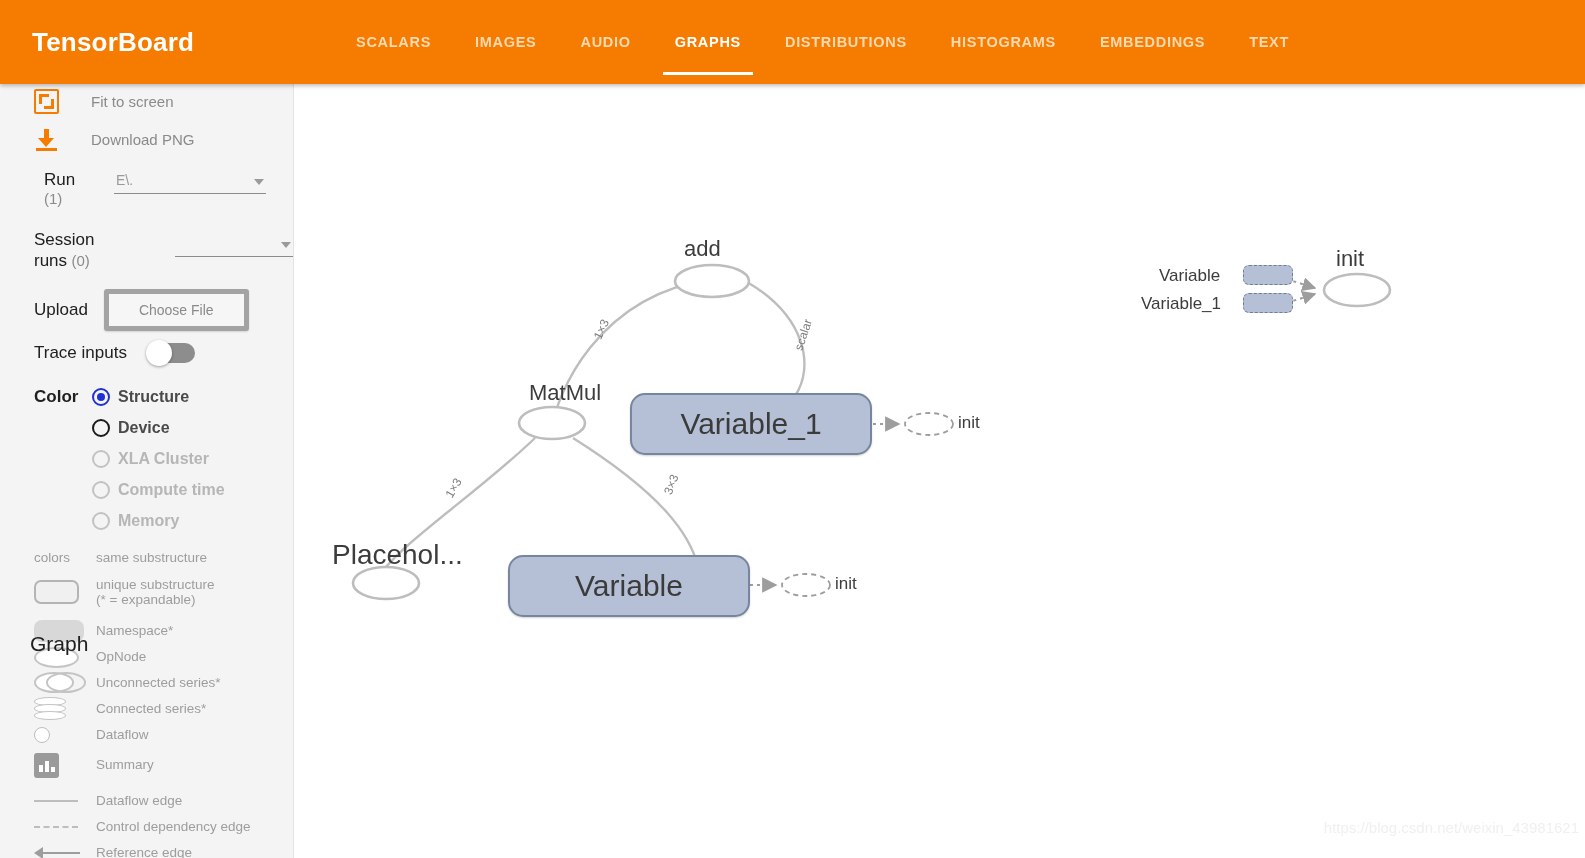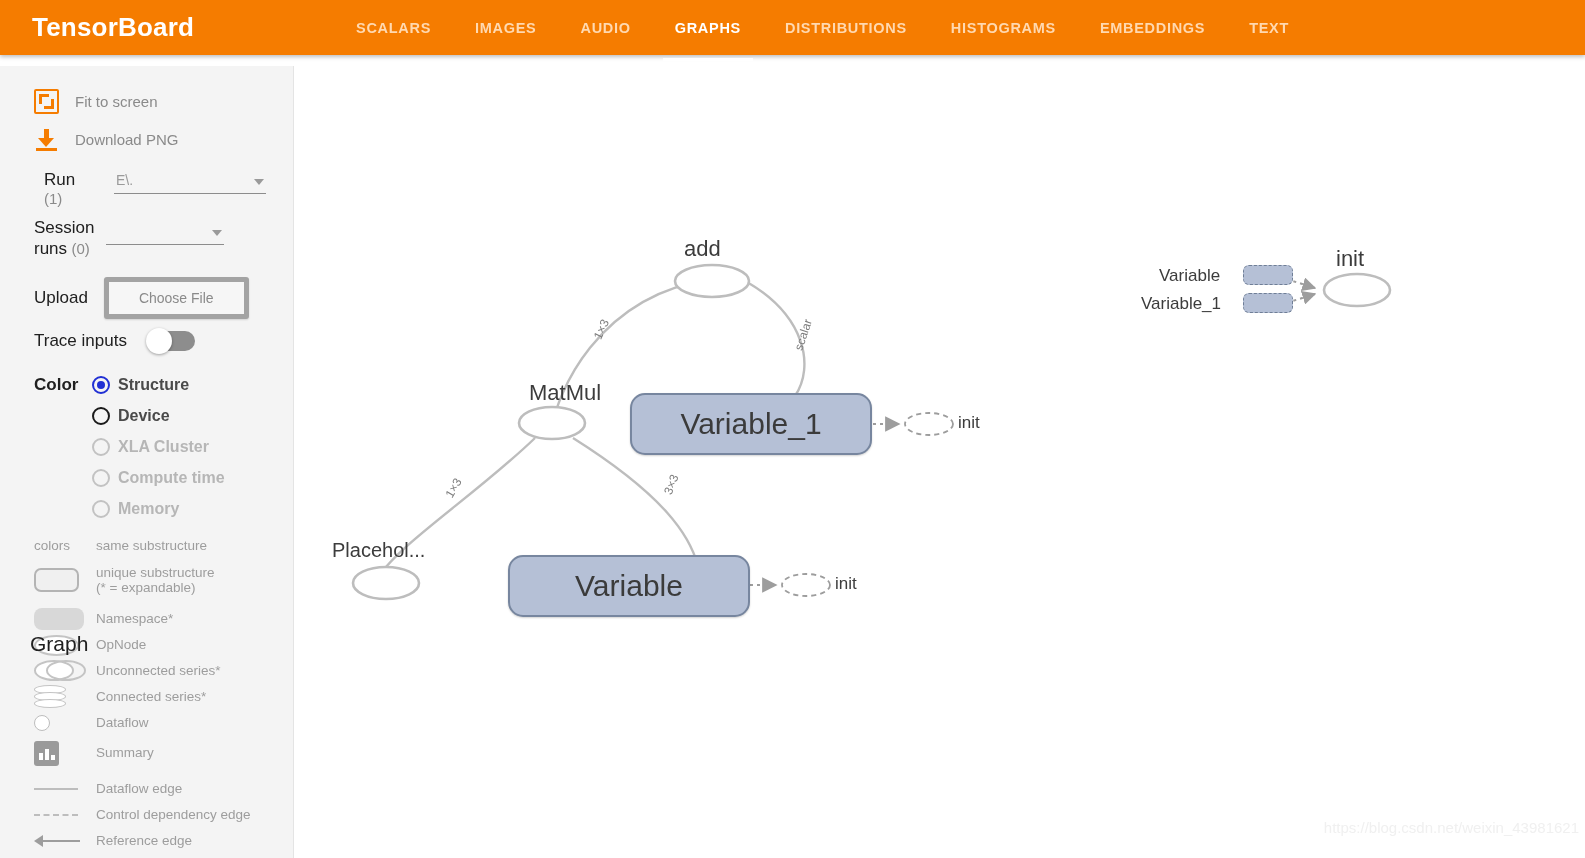--- a/index.html
+++ b/index.html
@@ -5,21 +5,21 @@
   * { box-sizing: border-box; }
   html, body { margin:0; padding:0; }
   body {
     width:1585px; height:858px;
     font-family:"Liberation Sans", sans-serif;
     background:#ffffff; overflow:hidden; position:relative;
   }
 
   
   #header {
-    height:55px; background:#f57c00; display:flex; align-items:center;
+    height:84px; background:#f57c00; display:flex; align-items:center;
     position:relative; z-index:5;
     box-shadow:0 2px 4px rgba(0,0,0,0.25);
   }
   #brand {
     color:#fff; font-size:26px; font-weight:bold;
     margin-left:32px; letter-spacing:.2px; white-space:nowrap;
   }
   #nav { display:flex; align-items:flex-end; height:66px; margin-left:140px; }
   .tab {
     color:#ffd9b0; font-size:14.5px; font-weight:bold; letter-spacing:.7px;
@@ -35,21 +35,21 @@
   
   #sidebar {
     position:absolute; left:0; top:66px; width:294px; height:792px;
     background:#f4f4f4; border-right:1px solid #e4e4e4;
     overflow:hidden;
   }
   .side-row { display:flex; align-items:center; padding:0 0 0 34px; }
 
   #fit-row { margin-top:18px; height:34px; }
   #png-row { margin-top:4px; height:34px; }
-  .tool-label { color:#8a8a8a; font-size:15px; margin-left:16px; }
+  .tool-label { color:#8a8a8a; font-size:15px; margin-left:32px; }
 
   .fit-icon {
     width:25px; height:25px; border:2px solid #f57c00; border-radius:2px;
     position:relative; flex:0 0 auto;
   }
   .fit-icon::before, .fit-icon::after {
     content:""; position:absolute; width:7px; height:7px;
   }
   .fit-icon::before { top:3px; left:3px; border-top:3px solid #f57c00; border-left:3px solid #f57c00; }
   .fit-icon::after  { bottom:3px; right:3px; border-bottom:3px solid #f57c00; border-right:3px solid #f57c00; }
@@ -72,21 +72,21 @@
   .dd-value {
     font-size:14px; color:#9a9a9a; border-bottom:1px solid #8c8c8c;
     padding:2px 18px 4px 2px; height:24px; white-space:nowrap; overflow:hidden;
   }
   .dd-caret {
     position:absolute; right:2px; top:9px; width:0; height:0;
     border-left:5px solid transparent; border-right:5px solid transparent;
     border-top:6px solid #9a9a9a;
   }
 
-  #session-row { margin-top:10px; align-items:flex-start; }
+  #session-row { margin-top:22px; align-items:flex-start;justify-content:space-between; }
   #session-label-wrap { width:72px; line-height:1.25; }
   #session-dd { width:118px; margin-top:4px; }
 
   #upload-row { margin-top:22px; height:32px; }
   #choose-file {
     margin-left:16px; background:#f6f6f6; border:5px solid #a3a3a3; border-radius:3px;
     box-shadow:0 1px 2px rgba(0,0,0,.14);
     color:#8a8a8a; font-size:14px; padding:8px 30px; cursor:pointer;
   }
 
@@ -418,21 +418,21 @@
     <ellipse cx="1062" cy="224" rx="33" ry="16" fill="#ffffff" stroke="#bdbdbd" stroke-width="2.6"></ellipse>
 
     <text x="310" y="265" fill="#7d7d7d" font-size="12" font-family="Liberation Sans, sans-serif" transform="rotate(-65 310 265)" text-anchor="middle">1×3</text>
     <text x="512" y="270" fill="#7d7d7d" font-size="12" font-family="Liberation Sans, sans-serif" transform="rotate(-72 512 270)" text-anchor="middle">scalar</text>
     <text x="162" y="424" fill="#7d7d7d" font-size="12" font-family="Liberation Sans, sans-serif" transform="rotate(-60 162 424)" text-anchor="middle">1×3</text>
     <text x="380" y="420" fill="#7d7d7d" font-size="12" font-family="Liberation Sans, sans-serif" transform="rotate(-68 380 420)" text-anchor="middle">3×3</text>
   </svg>
 
   <div class="nodelabel" style="left:389px; top:170px; font-size:22px">add</div>
   <div class="nodelabel" style="left:234px; top:314px; font-size:22px">MatMul</div>
-  <div class="nodelabel" style="left:37px; top:473px; font-size:20px">Placehol...</div>
+  <div class="nodelabel" style="left:37px; top:473px; font-size:28px">Placehol...</div>
 
   <div class="var-node" style="left:335px; top:327px; width:242px; height:62px; font-size:30px">Variable_1</div>
 
   <div class="var-node" style="left:213px; top:489px; width:242px; height:62px; font-size:30px">Variable</div>
 
   <div class="nodelabel" style="left:663px; top:347px; font-size:17px">init</div>
   <div class="nodelabel" style="left:540px; top:508px; font-size:17px">init</div>
 
   <div class="nodelabel" style="left:864px; top:200px; font-size:17px">Variable</div>
   <div class="mini-node" style="left:948px; top:199px; width:50px; height:20px"></div>

